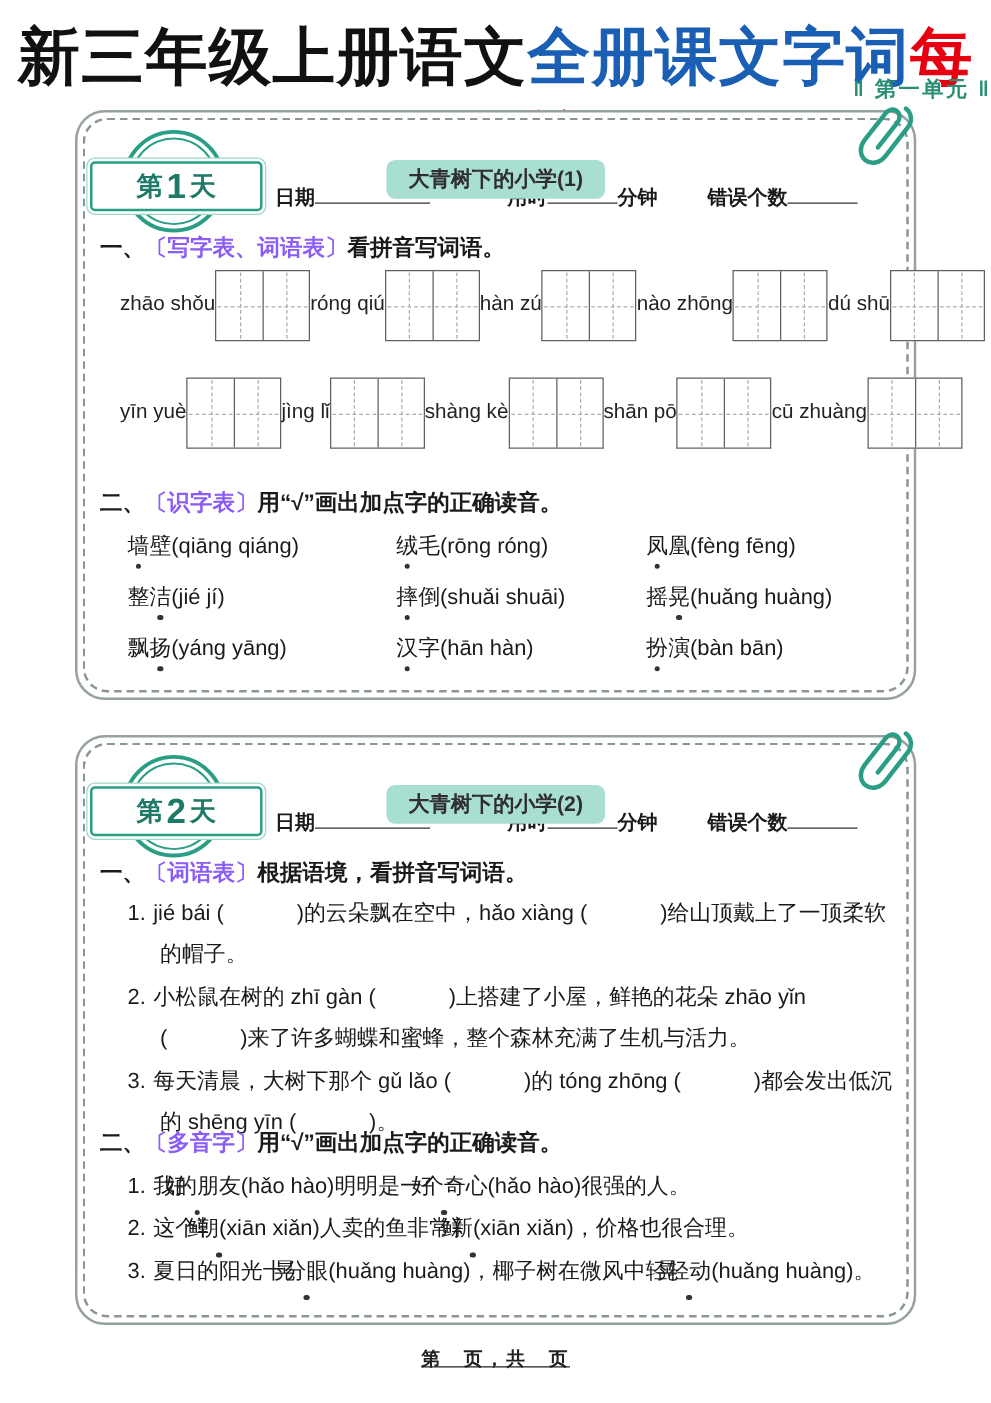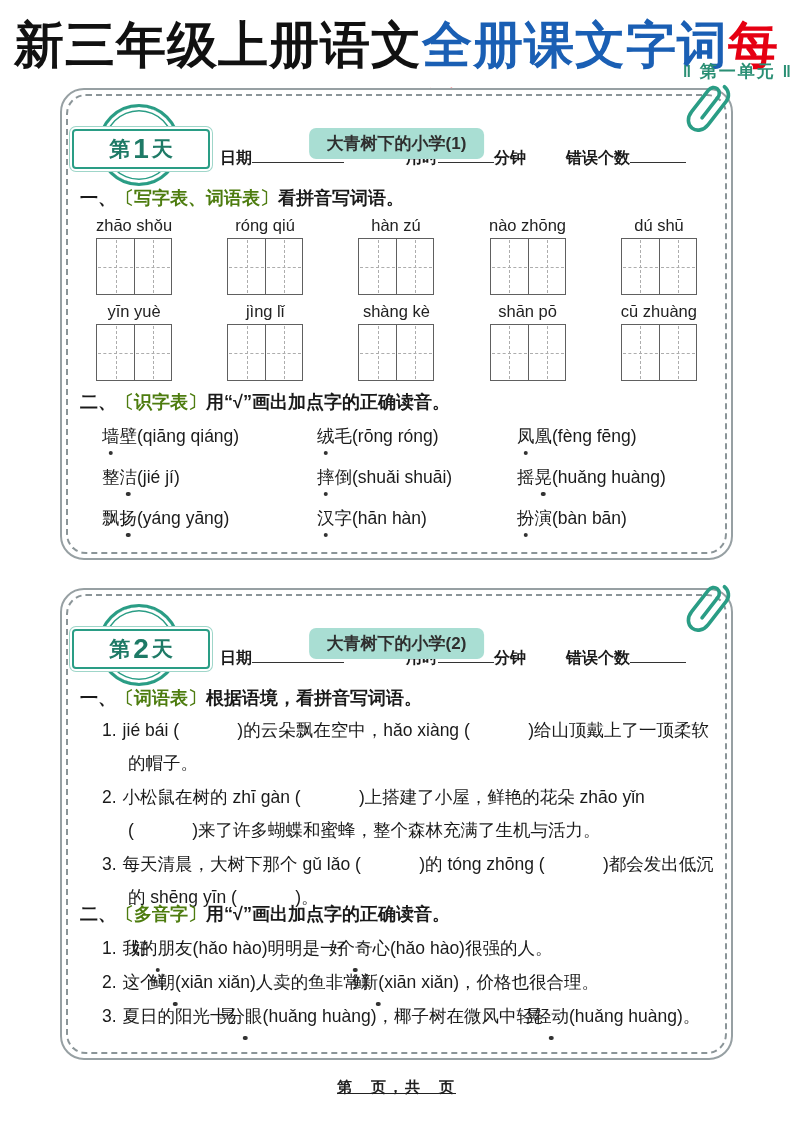--- a/index.html
+++ b/index.html
@@ -37,27 +37,27 @@
   .clip { position:absolute; top:-14px; right:6px; z-index:4; transform:rotate(38deg); }
 
   
   .meta-row { position:absolute; top:58px; left:158px; font-weight:bold; font-size:16px; color:#1a1a1a; white-space:nowrap; }
   .blank { display:inline-block; border-bottom:1.5px solid #333; height:14px; vertical-align:baseline; }
   .blank-date { width:92px; } .blank-time { width:56px; } .blank-err { width:56px; }
   .meta-gap1 { display:inline-block; width:62px; } .meta-gap2 { display:inline-block; width:40px; }
 
   
   .sec-head { position:absolute; left:18px; right:14px; font-size:18px; font-weight:bold; color:#1a1a1a; white-space:nowrap; }
-  .sec-tag { color:#4d7c0f; font-weight:bold; }
+  .sec-tag { color:#8b5cf6; font-weight:bold; }
   .head-1 { top:96px; } .head-2a { top:300px; } .head-2b { top:312px; }
 
   
   .py-row { position:absolute; left:34px; right:34px; display:flex; justify-content:space-between; }
   .py-row-1 { top:126px; } .py-row-2 { top:212px; }
-  .pgroup { display:flex; flex-direction:column; align-items:center; }
+  .pgroup { display:flex; flex-direction:row; align-items:center; }
   .plabel { font-size:16.5px; color:#222; margin-bottom:3px; white-space:nowrap; }
   .wgrid { display:flex; border:1.6px solid #606060; background:#fff; }
   .wcell { width:37px; height:55px; position:relative; }
   .wcell + .wcell { border-left:1.6px solid #606060; }
   .wcell::before { content:""; position:absolute; left:50%; top:1px; bottom:1px; border-left:1px dashed #adadad; }
   .wcell::after  { content:""; position:absolute; top:50%; left:1px; right:1px; border-top:1px dashed #adadad; }
 
   
   .choice-grid { position:absolute; top:334px; left:40px; right:14px;
     display:grid; grid-template-columns:215px 200px 1fr; row-gap:17px;

